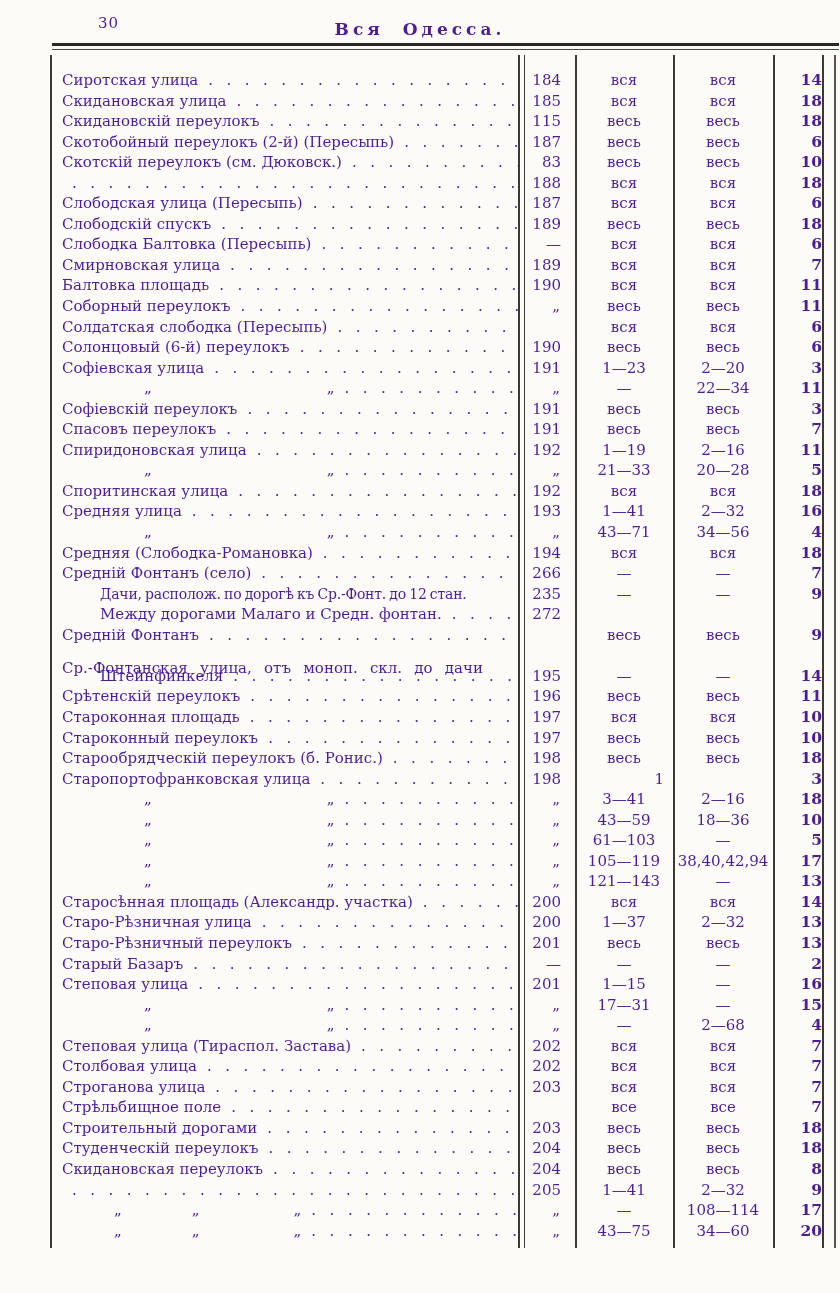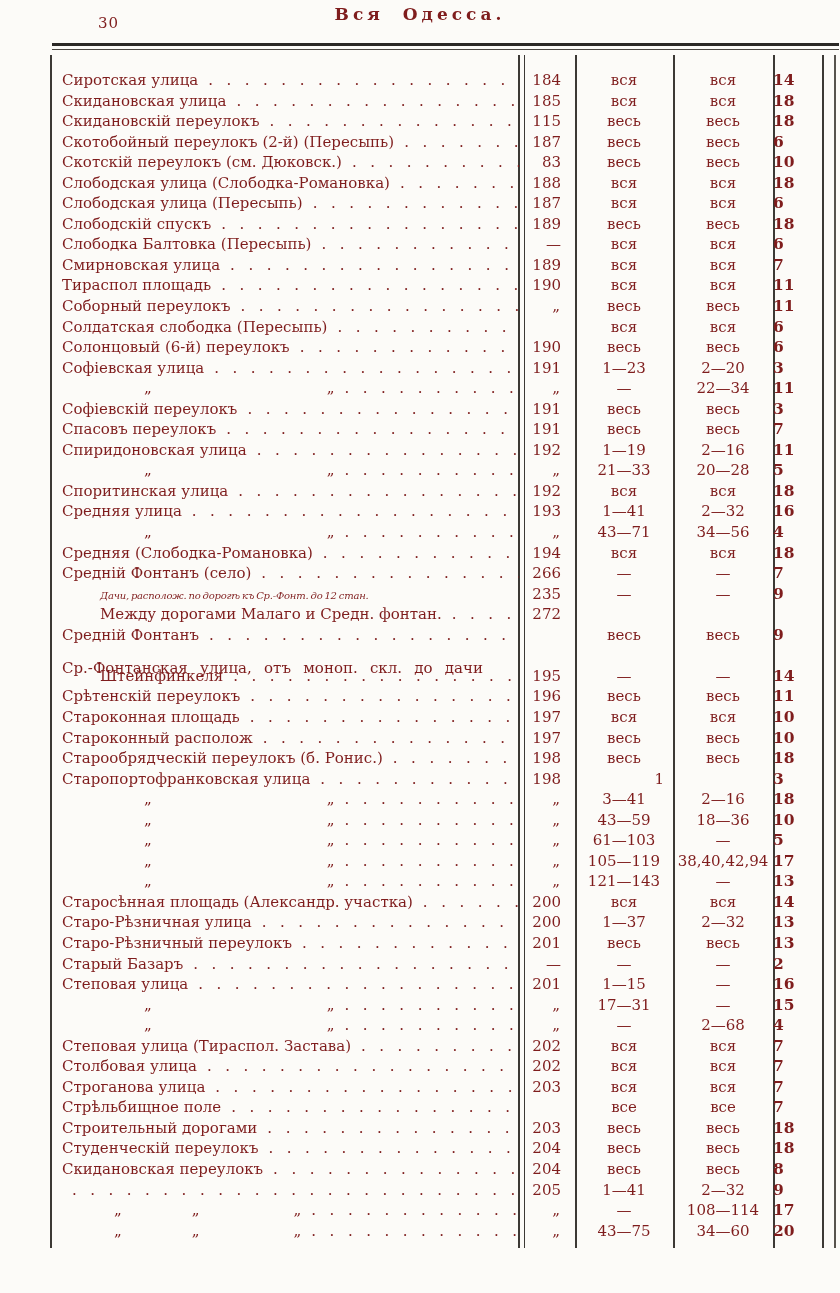--- a/index.html
+++ b/index.html
@@ -1,25 +1,25 @@
 <!DOCTYPE html>
 <html><head>
 <meta charset="utf-8">
 <style>
   html,body{margin:0;padding:0;}
   body{width:840px;height:1293px;background:#e9e7e2;}
   .sheet{
     position:relative;width:840px;height:1293px;overflow:hidden;
     background:#fcfbf8;
     font-family:"DejaVu Serif","Liberation Serif",serif;
-    color:#7f1d1d;
+    color:#4c1d95;
   }
   
   .pagenum{position:absolute;top:14px;left:98px;font-size:15px;letter-spacing:1px;}
-  .title{position:absolute;top:4px;left:0;right:0;text-align:center;
+  .title{position:absolute;top:19px;left:0;right:0;text-align:center;
     font-size:17px;font-weight:bold;letter-spacing:4px;word-spacing:9px;}
   
   .rule-thick{position:absolute;top:43px;left:52px;width:787px;height:3px;background:#2b2926;}
   .rule-thin{position:absolute;top:49px;left:52px;width:787px;height:1px;background:#4a4742;}
   
   .tbl{position:absolute;left:0;top:55px;width:756px;height:1210px;}
   .vline{position:absolute;top:0;height:1193px;width:1.5px;background:#3c3935;}
   .vl-left{left:50px;}
   .vl-dbl1{left:518px;width:2px;}
   .vl-dbl2{left:523.5px;}
@@ -27,36 +27,36 @@
   .vl-odd{left:673px;}
   .vl-even{left:773px;}
   .vl-dist{left:822px;}
   .vl-edge{left:834px;background:#57534d;}
   
   .rows{position:absolute;left:50px;top:15px;width:772px;}
   .row{display:flex;align-items:baseline;height:20.55px;font-size:15px;line-height:20.55px;white-space:nowrap;}
   .c{overflow:hidden;}
   .name{width:469px;display:flex;align-items:baseline;padding-left:12px;box-sizing:border-box;}
   .name.ind1{padding-left:50px;}
-  .name.tight{font-size:10px;letter-spacing:-0.2px;word-spacing:-1px;font-style:italic;}
+  .name.tight{font-size:14px;letter-spacing:-0.2px;word-spacing:-1px;}
   .name.just{word-spacing:7.5px;margin-top:13px;}
   .nm{flex:0 0 auto;}
   .leader{flex:1 1 auto;overflow:hidden;white-space:nowrap;letter-spacing:13.5px;padding-left:10px;padding-right:2px;}
   .dm{display:inline-block;}
   .d2 .dm:nth-of-type(1){margin-left:82px;}
   .d2 .dm:nth-of-type(2){margin-left:175px;}
   .d3 .dm:nth-of-type(1){margin-left:52px;}
   .d3 .dm:nth-of-type(2){margin-left:70px;}
   .d3 .dm:nth-of-type(3){margin-left:94px;}
   .page{width:56px;text-align:right;padding-right:14px;box-sizing:border-box;}
   .page.pd{padding-right:15px;}
   .odd{width:98px;text-align:center;}
   .odd.ar{text-align:right;padding-right:9px;box-sizing:border-box;}
   .even{width:100px;text-align:center;}
-  .dist{width:49px;text-align:left;font-weight:bold;font-size:15.5px;}
+  .dist{width:49px;text-align:right;font-weight:bold;font-size:15.5px;}
 </style>
 </head>
 <body>
 
 <div class="sheet">
   <div class="pagenum">30</div>
   <div class="title">Вся Одесса.</div>
   <div class="rule-thick"></div>
   <div class="rule-thin"></div>
 
@@ -115,21 +115,20 @@
             <span class="nm">Скотскій переулокъ (см. Дюковск.)</span>
             <span class="leader">..............................</span>
           </div>
           <div class="c page">83</div>
           <div class="c odd">весь</div>
           <div class="c even">весь</div>
           <div class="c dist">10</div>
         </div>
         <div class="row">
           <div class="c name">
-            <span class="nm">Слободская улица (Слободка-Романовка)</span>
             <span class="leader">..............................</span>
           </div>
           <div class="c page">188</div>
           <div class="c odd">вся</div>
           <div class="c even">вся</div>
           <div class="c dist">18</div>
         </div>
         <div class="row">
           <div class="c name">
             <span class="nm">Слободская улица (Пересыпь)</span>
@@ -165,21 +164,21 @@
             <span class="nm">Смирновская улица</span>
             <span class="leader">..............................</span>
           </div>
           <div class="c page">189</div>
           <div class="c odd">вся</div>
           <div class="c even">вся</div>
           <div class="c dist">7</div>
         </div>
         <div class="row">
           <div class="c name">
-            <span class="nm">Тираспол площадь</span>
+            <span class="nm">Балтовка площадь</span>
             <span class="leader">..............................</span>
           </div>
           <div class="c page">190</div>
           <div class="c odd">вся</div>
           <div class="c even">вся</div>
           <div class="c dist">11</div>
         </div>
         <div class="row">
           <div class="c name">
             <span class="nm">Соборный переулокъ</span>
@@ -386,21 +385,21 @@
             <span class="nm">Староконная площадь</span>
             <span class="leader">..............................</span>
           </div>
           <div class="c page">197</div>
           <div class="c odd">вся</div>
           <div class="c even">вся</div>
           <div class="c dist">10</div>
         </div>
         <div class="row">
           <div class="c name">
-            <span class="nm">Староконный располож</span>
+            <span class="nm">Староконный переулокъ</span>
             <span class="leader">..............................</span>
           </div>
           <div class="c page">197</div>
           <div class="c odd">весь</div>
           <div class="c even">весь</div>
           <div class="c dist">10</div>
         </div>
         <div class="row">
           <div class="c name">
             <span class="nm">Старообрядческій переулокъ (б. Ронис.)</span>

